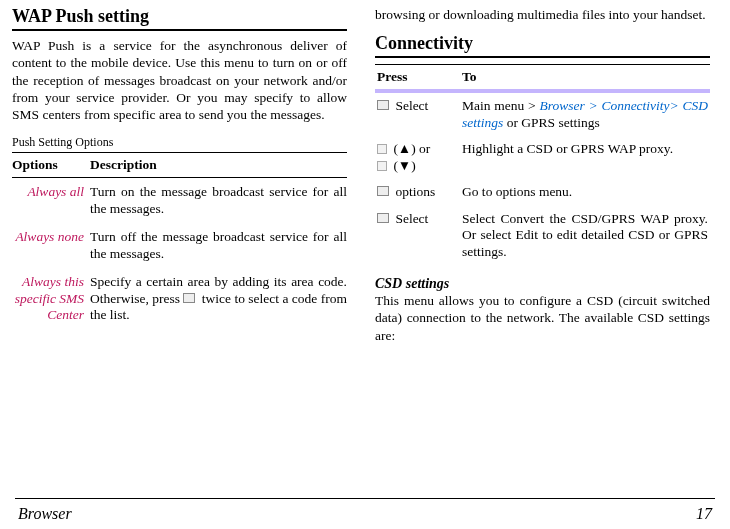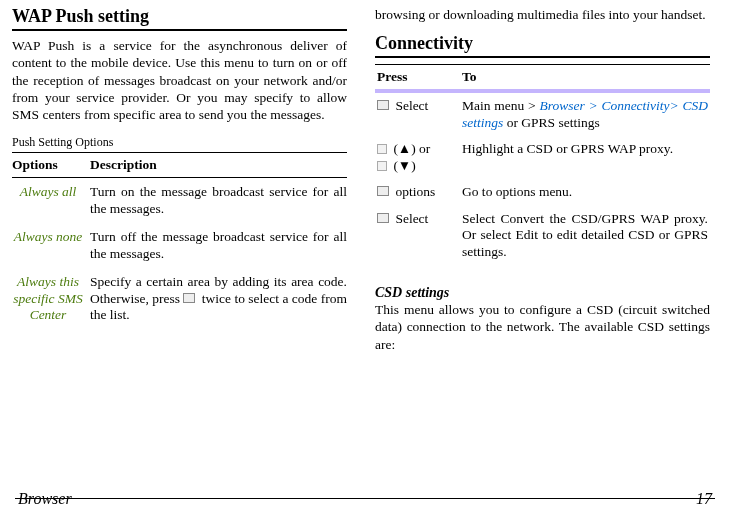--- a/index.html
+++ b/index.html
@@ -60,26 +60,26 @@
       border-top: 1px solid #000;
       border-bottom: 1px solid #000;
     }
     table.opt td {
       vertical-align: top;
       padding: 6px 0;
       text-align: justify;
       line-height: 1.22;
     }
     table.opt td.label {
-      color: #4d7c0f;
+      color: #be185d;
       font-style: italic;
       font-weight: 500;
       width: 78px;
       padding-right: 6px;
-      text-align: center;
+      text-align: right;
     }
     table.press th {
       text-align: left;
       font-weight: bold;
       padding: 4px 2px;
       border-top: 1px solid #000;
       border-bottom: 4px solid #c4b5fd;
     }
     table.press td {
       vertical-align: top;
@@ -118,21 +118,21 @@
       position: absolute;
       left: 15px;
       right: 15px;
       bottom: 30px;
       border-top: 1px solid #000;
     }
     .footer {
       position: absolute;
       left: 18px;
       right: 18px;
-      bottom: 21px;
+      bottom: 6px;
       font-style: italic;
       font-size: 16px;
       display: flex;
       justify-content: space-between;
       margin-top: 12px;
     }
   </style>
 </head>
 <body>
 
@@ -192,21 +192,21 @@
       <tr>
         <td class="pcol"><span class="iconbox"></span><span> options</span></td>
         <td>Go to options menu.</td>
       </tr>
       <tr>
         <td class="pcol"><span class="iconbox"></span><span> Select</span></td>
         <td>Select Convert the CSD/GPRS WAP proxy. Or select Edit to edit detailed CSD or GPRS settings.</td>
       </tr>
     </tbody>
       </table>
-    <h3 style="margin-top:20px;">CSD settings</h3>
+    <h3 style="margin-top:11px;">CSD settings</h3>
     <p class="body">This menu allows you to configure a CSD (circuit switched data) connection to the network. The available CSD settings are:</p>
   </div>
 </div>
 
 <div class="bot-hline"></div>
 <div class="footer">
   <span>Browser</span>
   <span>17</span>
 </div>
 

